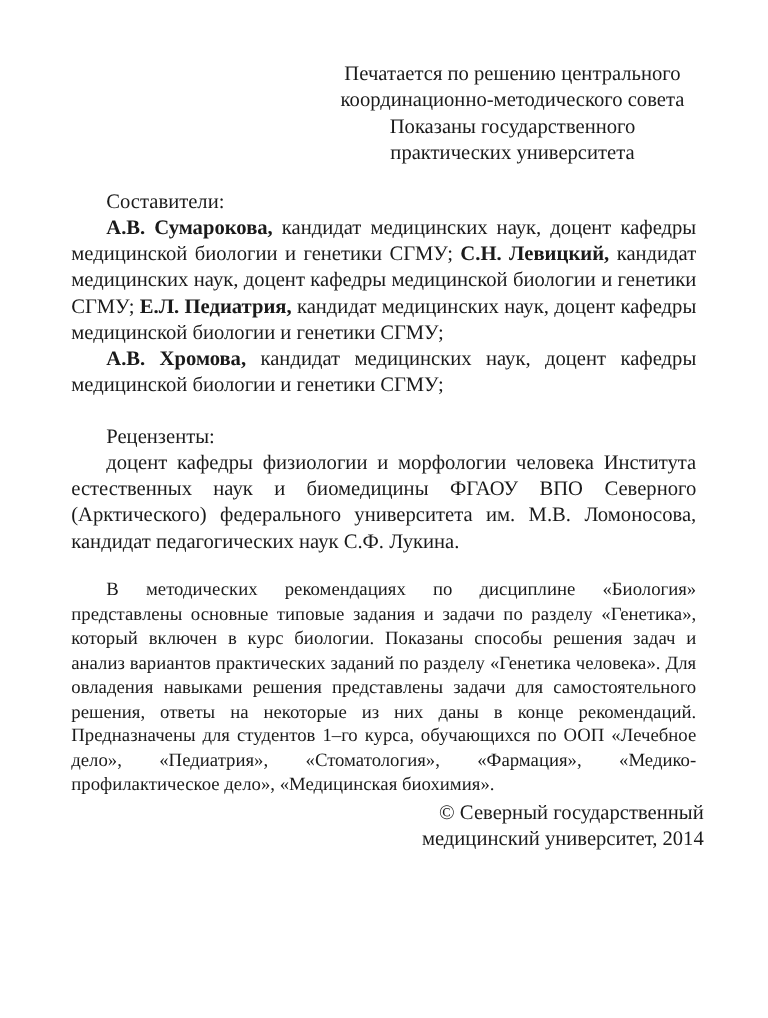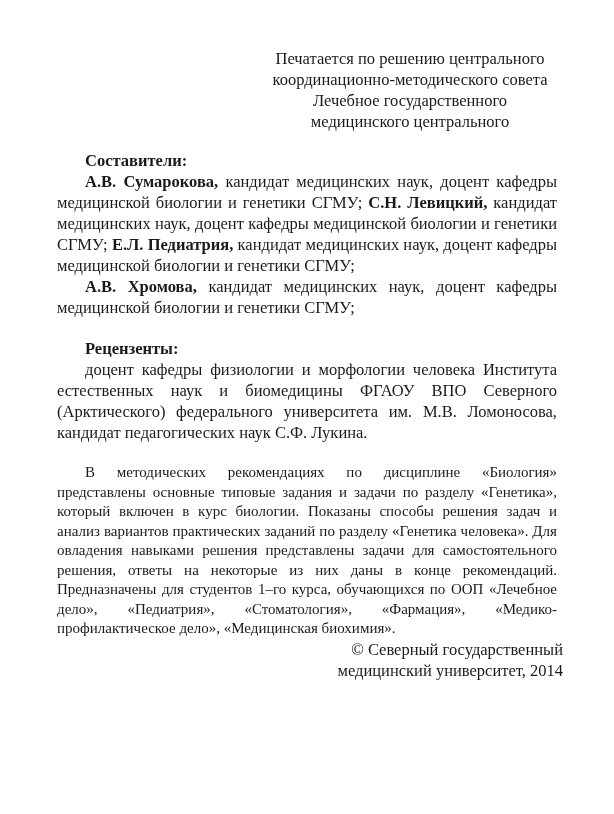--- a/index.html
+++ b/index.html
@@ -23,21 +23,21 @@
     overflow: hidden;
   }
   .imprint {
     width: 350px;
     margin: 0 -28px 0 auto;
     text-align: center;
   }
   .imprint div { white-space: nowrap; }
   .heading {
     margin: 0;
-    font-weight: bold;
+    font-weight: normal;
     text-indent: 28px;
   }
   .heading.gap-top { margin-top: 18px; }
   .heading.gap-top-lg { margin-top: 20px; }
   .para {
     margin: 0;
     text-align: justify;
     text-indent: 28px;
   }
   .annotation {
@@ -58,22 +58,22 @@
   b { font-weight: bold; }
 </style>
 </head>
 <body>
 
 <div class="page">
 
   <div class="imprint">
     <div>Печатается по решению центрального</div>
     <div>координационно-методического совета</div>
-    <div>Лечебное государственного</div>
-    <div>медицинского центрального</div>
+    <div>Показаны государственного</div>
+    <div>практических университета</div>
   </div>
 
   <p class="heading gap-top">Составители:</p>
 
   <p class="para">
     <b>А.В. Сумарокова,</b><span> кандидат медицинских наук, доцент кафедры медицинской биологии и генетики СГМУ; </span><b>С.Н. Левицкий,</b><span> кандидат медицинских наук, доцент кафедры медицинской биологии и генетики СГМУ; </span><b>Е.Л. Педиатрия,</b><span> кандидат медицинских наук, доцент кафедры медицинской биологии и генетики СГМУ;</span>
   </p>
 
   <p class="para">
     <b>А.В. Хромова,</b><span> кандидат медицинских наук, доцент кафедры медицинской биологии и генетики СГМУ;</span>

